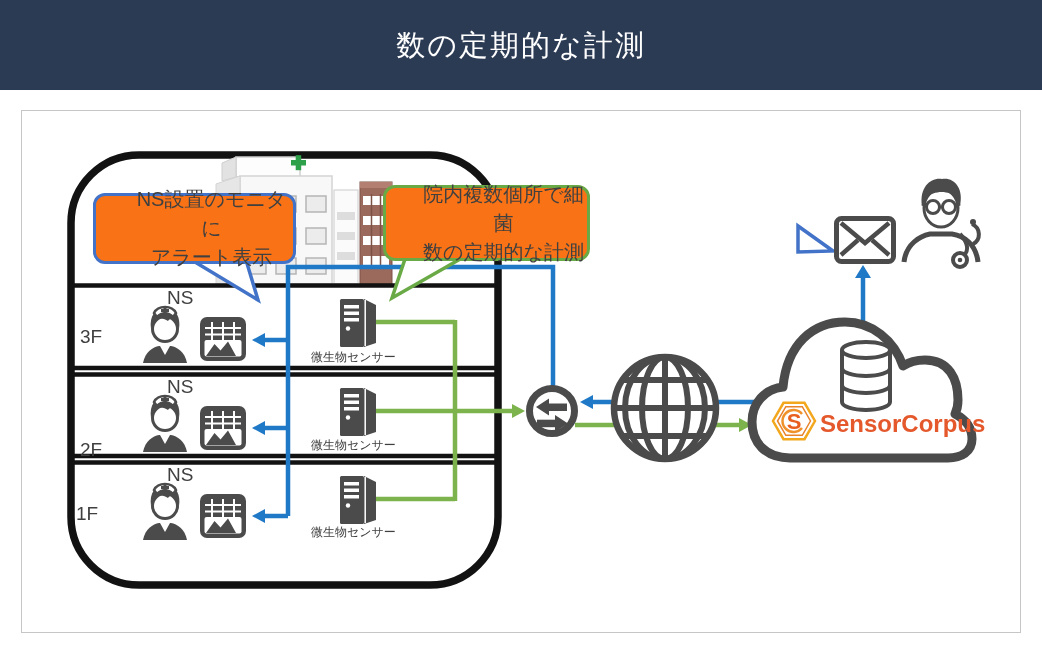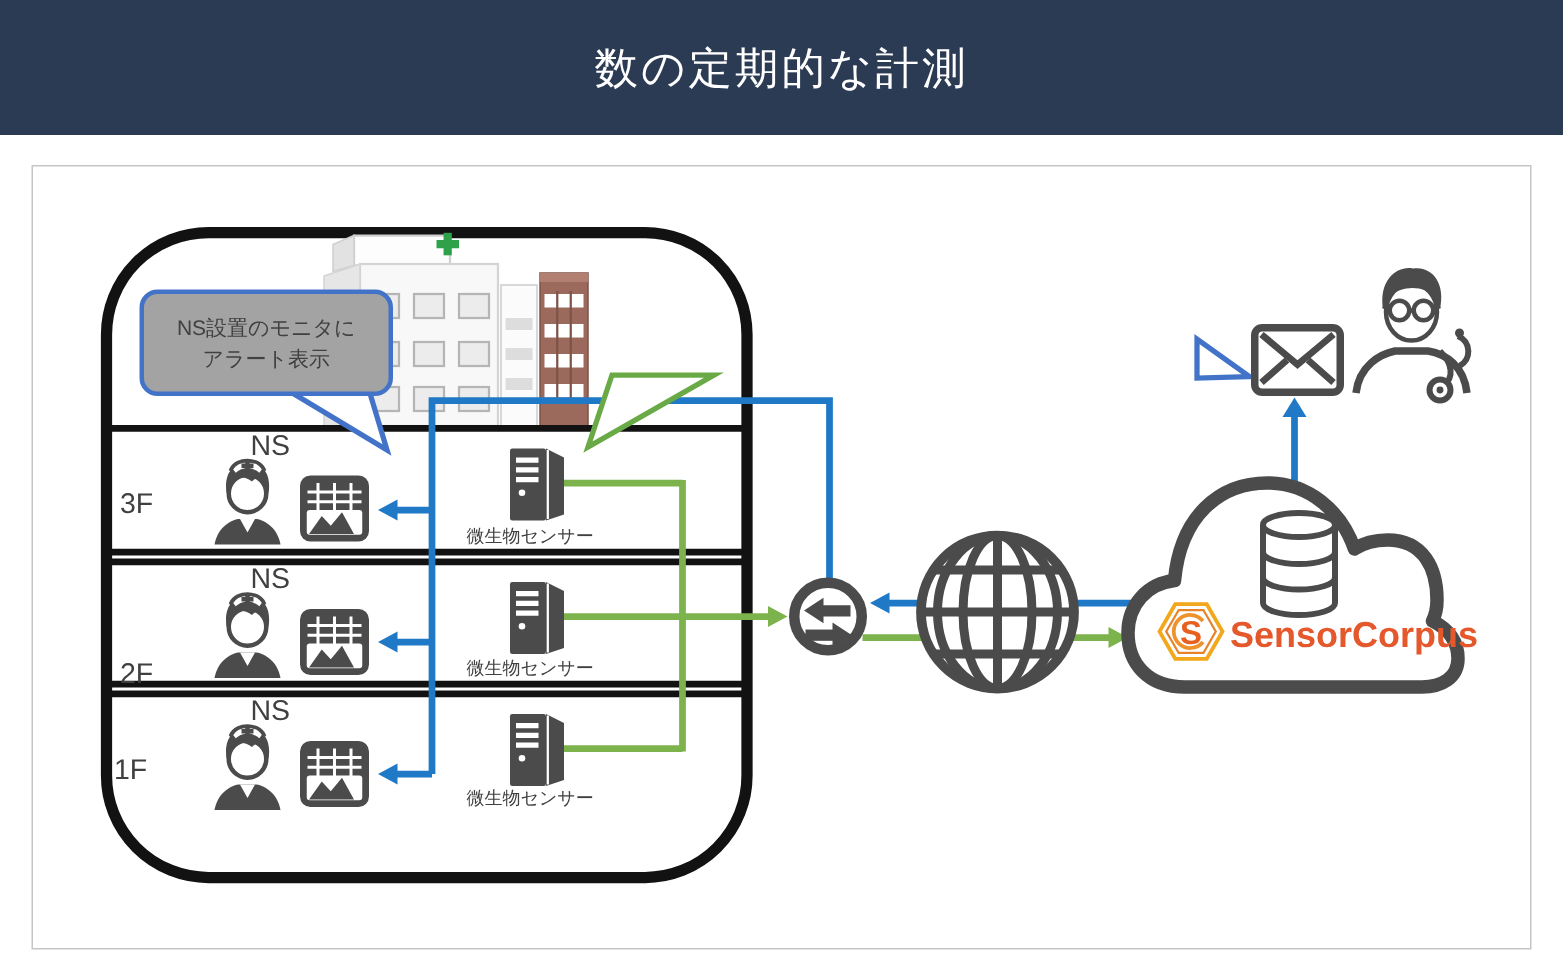--- a/index.html
+++ b/index.html
@@ -14,23 +14,23 @@
 
   
   .oline{stroke:var(--outline-black);}
   .sb{stroke:var(--line-blue);fill:none;}
   .fb{fill:var(--line-blue);}
   .sg{stroke:var(--line-green);fill:none;}
   .fg{fill:var(--line-green);}
   .gs{stroke:var(--icon-gray);}
   .gf{fill:var(--icon-gray);}
 
-  .bubble{position:absolute;background:#a3a3a3;display:flex;align-items:center;justify-content:center;
-          text-align:center;color:var(--text-gray);font-size:14px;line-height:1.45;
-          white-space:pre-line;z-index:5;}
+  .bubble{position:absolute;background:#f97316;display:flex;align-items:center;justify-content:center;
+          text-align:center;color:var(--text-gray);font-size:20px;line-height:1.45;
+          white-space:pre-line;z-index:5;padding-left:34px;}
   .bubble.blue{border:3.5px solid var(--bubble-blue);border-radius:12px;}
   .bubble.green{border:3.5px solid var(--bubble-green);border-radius:12px;}
 
   .lbl{position:absolute;color:var(--text-gray);text-align:left;z-index:4;}
   .ns{width:52px;font-size:19px;}
   .floor{width:46px;font-size:19px;}
   .sensor{width:94px;font-size:12px;}
   .brand{position:absolute;left:820px;top:410px;font-size:24px;font-weight:bold;
          color:var(--brand-orange);letter-spacing:0px;z-index:4;}
 </style>
@@ -233,20 +233,22 @@
     <use href="#monitor-shape" transform="translate(200,317)"></use>
     <use href="#monitor-shape" transform="translate(200,406)"></use>
     <use href="#monitor-shape" transform="translate(200,494)"></use>
     <use href="#server-shape" transform="translate(340,297)"></use>
     <use href="#server-shape" transform="translate(340,386)"></use>
     <use href="#server-shape" transform="translate(340,474)"></use>
   </svg>
 
   <div class="bubble blue" style="left:93px;top:193px;width:163px;height:65px;">NS設置のモニタに
 アラート表示</div>
+  <div class="bubble green" style="left:383px;top:185px;width:167px;height:70px;">院内複数個所で細菌
+数の定期的な計測</div>
 
   <div class="lbl ns" style="left:167px;top:287px;">NS</div>
   <div class="lbl ns" style="left:167px;top:376px;">NS</div>
   <div class="lbl ns" style="left:167px;top:464px;">NS</div>
 
   <div class="lbl floor" style="left:80px;top:326px;">3F</div>
   <div class="lbl floor" style="left:80px;top:415px;margin-top:24px;">2F</div>
   <div class="lbl floor" style="left:76px;top:503px;">1F</div>
 
   <div class="lbl sensor" style="left:311px;top:349px;">微生物センサー</div>

